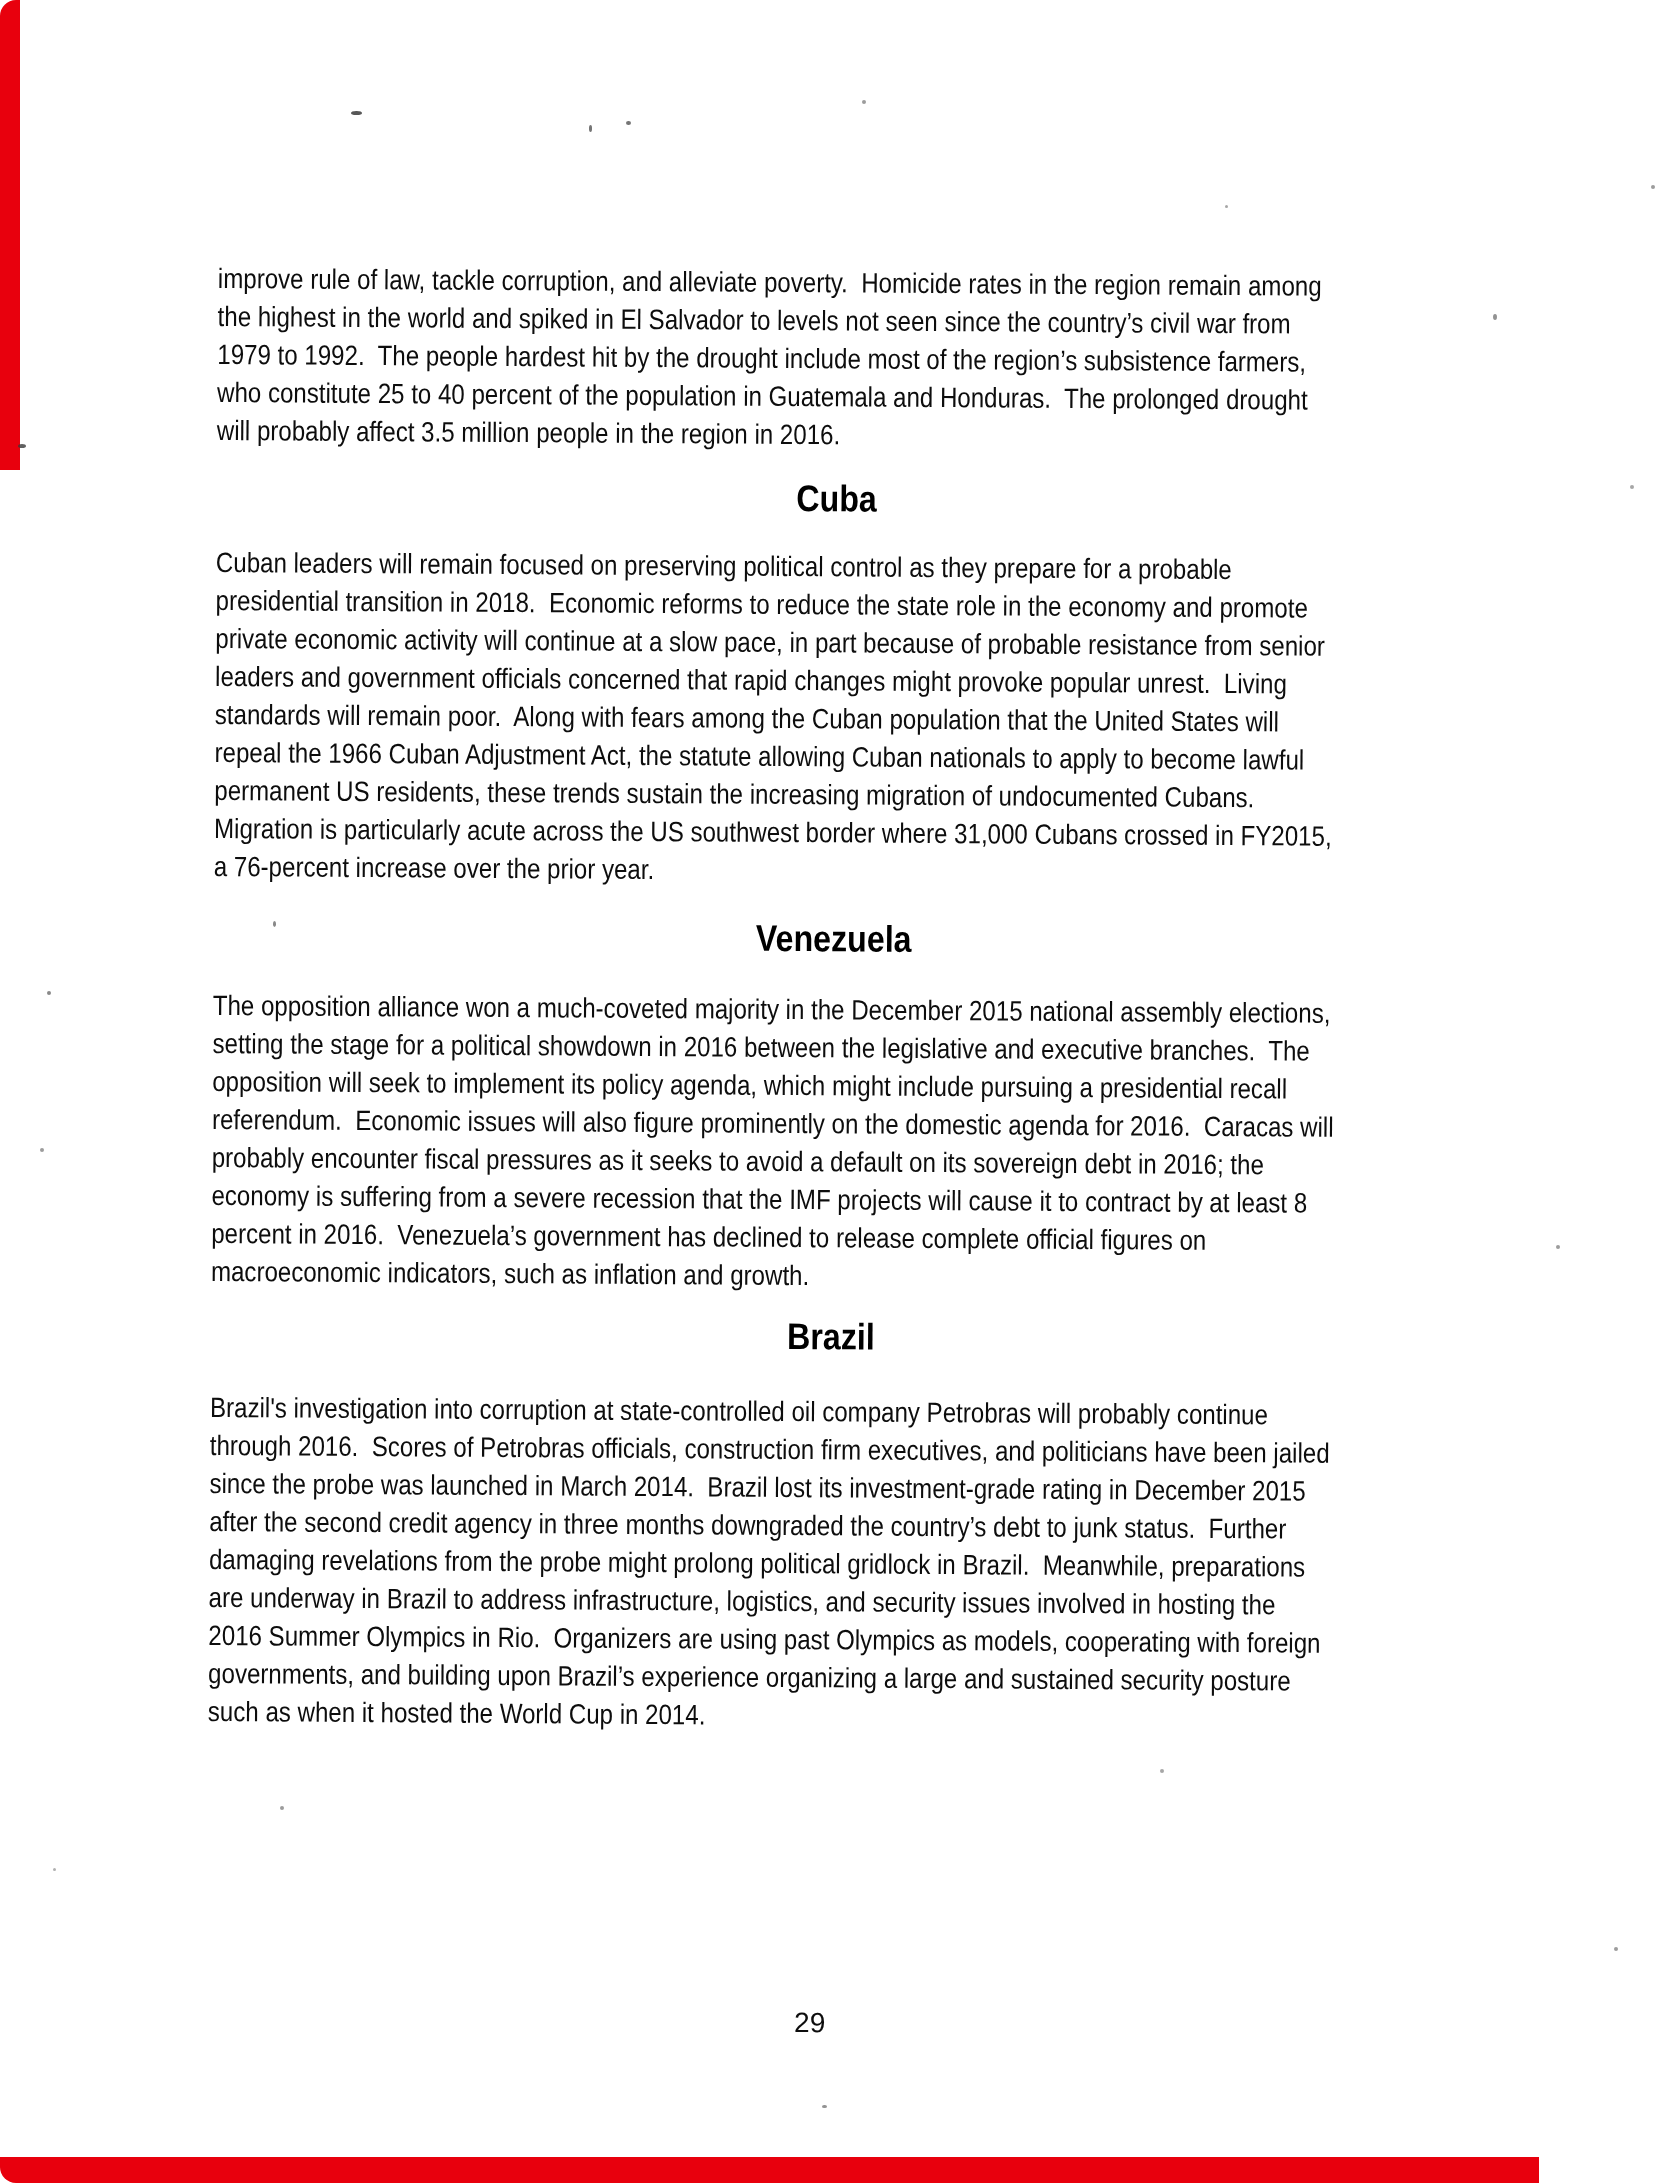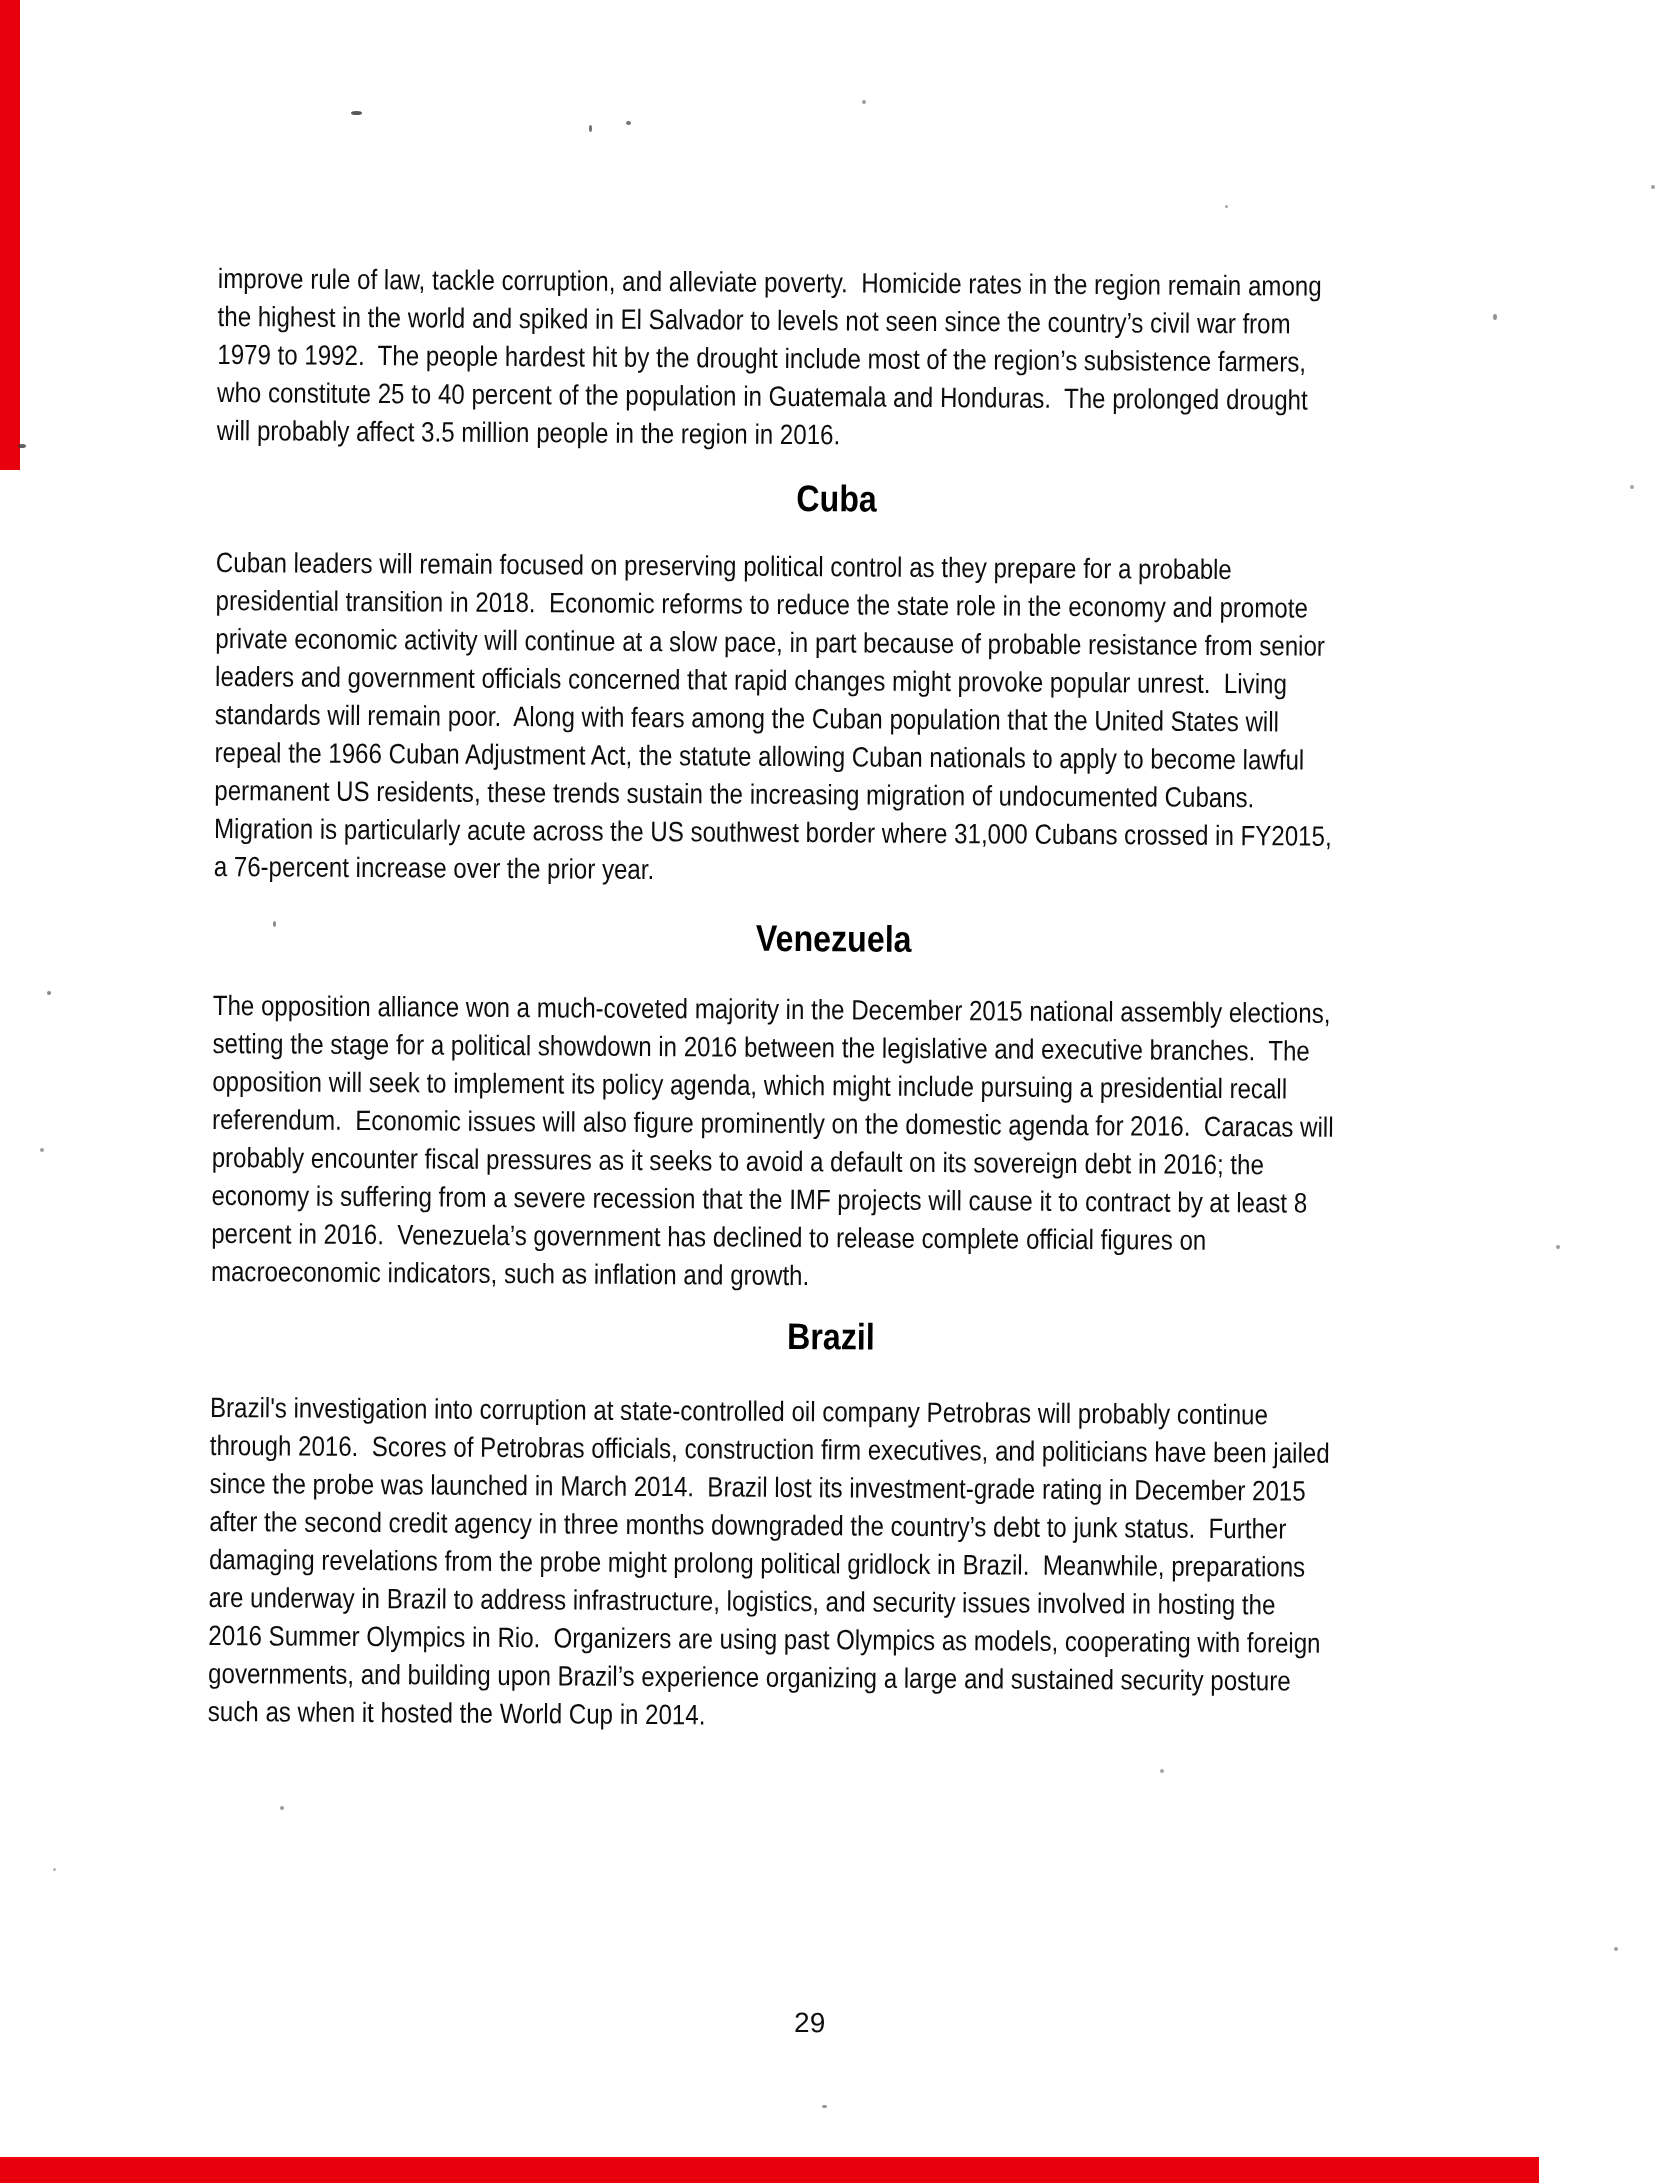--- a/index.html
+++ b/index.html
@@ -3,20 +3,21 @@
 <meta charset="utf-8">
 <style>
   html, body { margin: 0; padding: 0; background: #ffffff; }
   .page {
     position: relative;
     width: 1676px;
     height: 2183px;
     background: #ffffff;
     overflow: hidden;
     font-family: "Liberation Sans", sans-serif;
+    border-radius: 16px;
   }
   
   .scan-skew {
     position: absolute;
     inset: 0;
     transform: rotate(0.4deg);
     transform-origin: 218px 264px;
   }
   .para {
     position: absolute;

